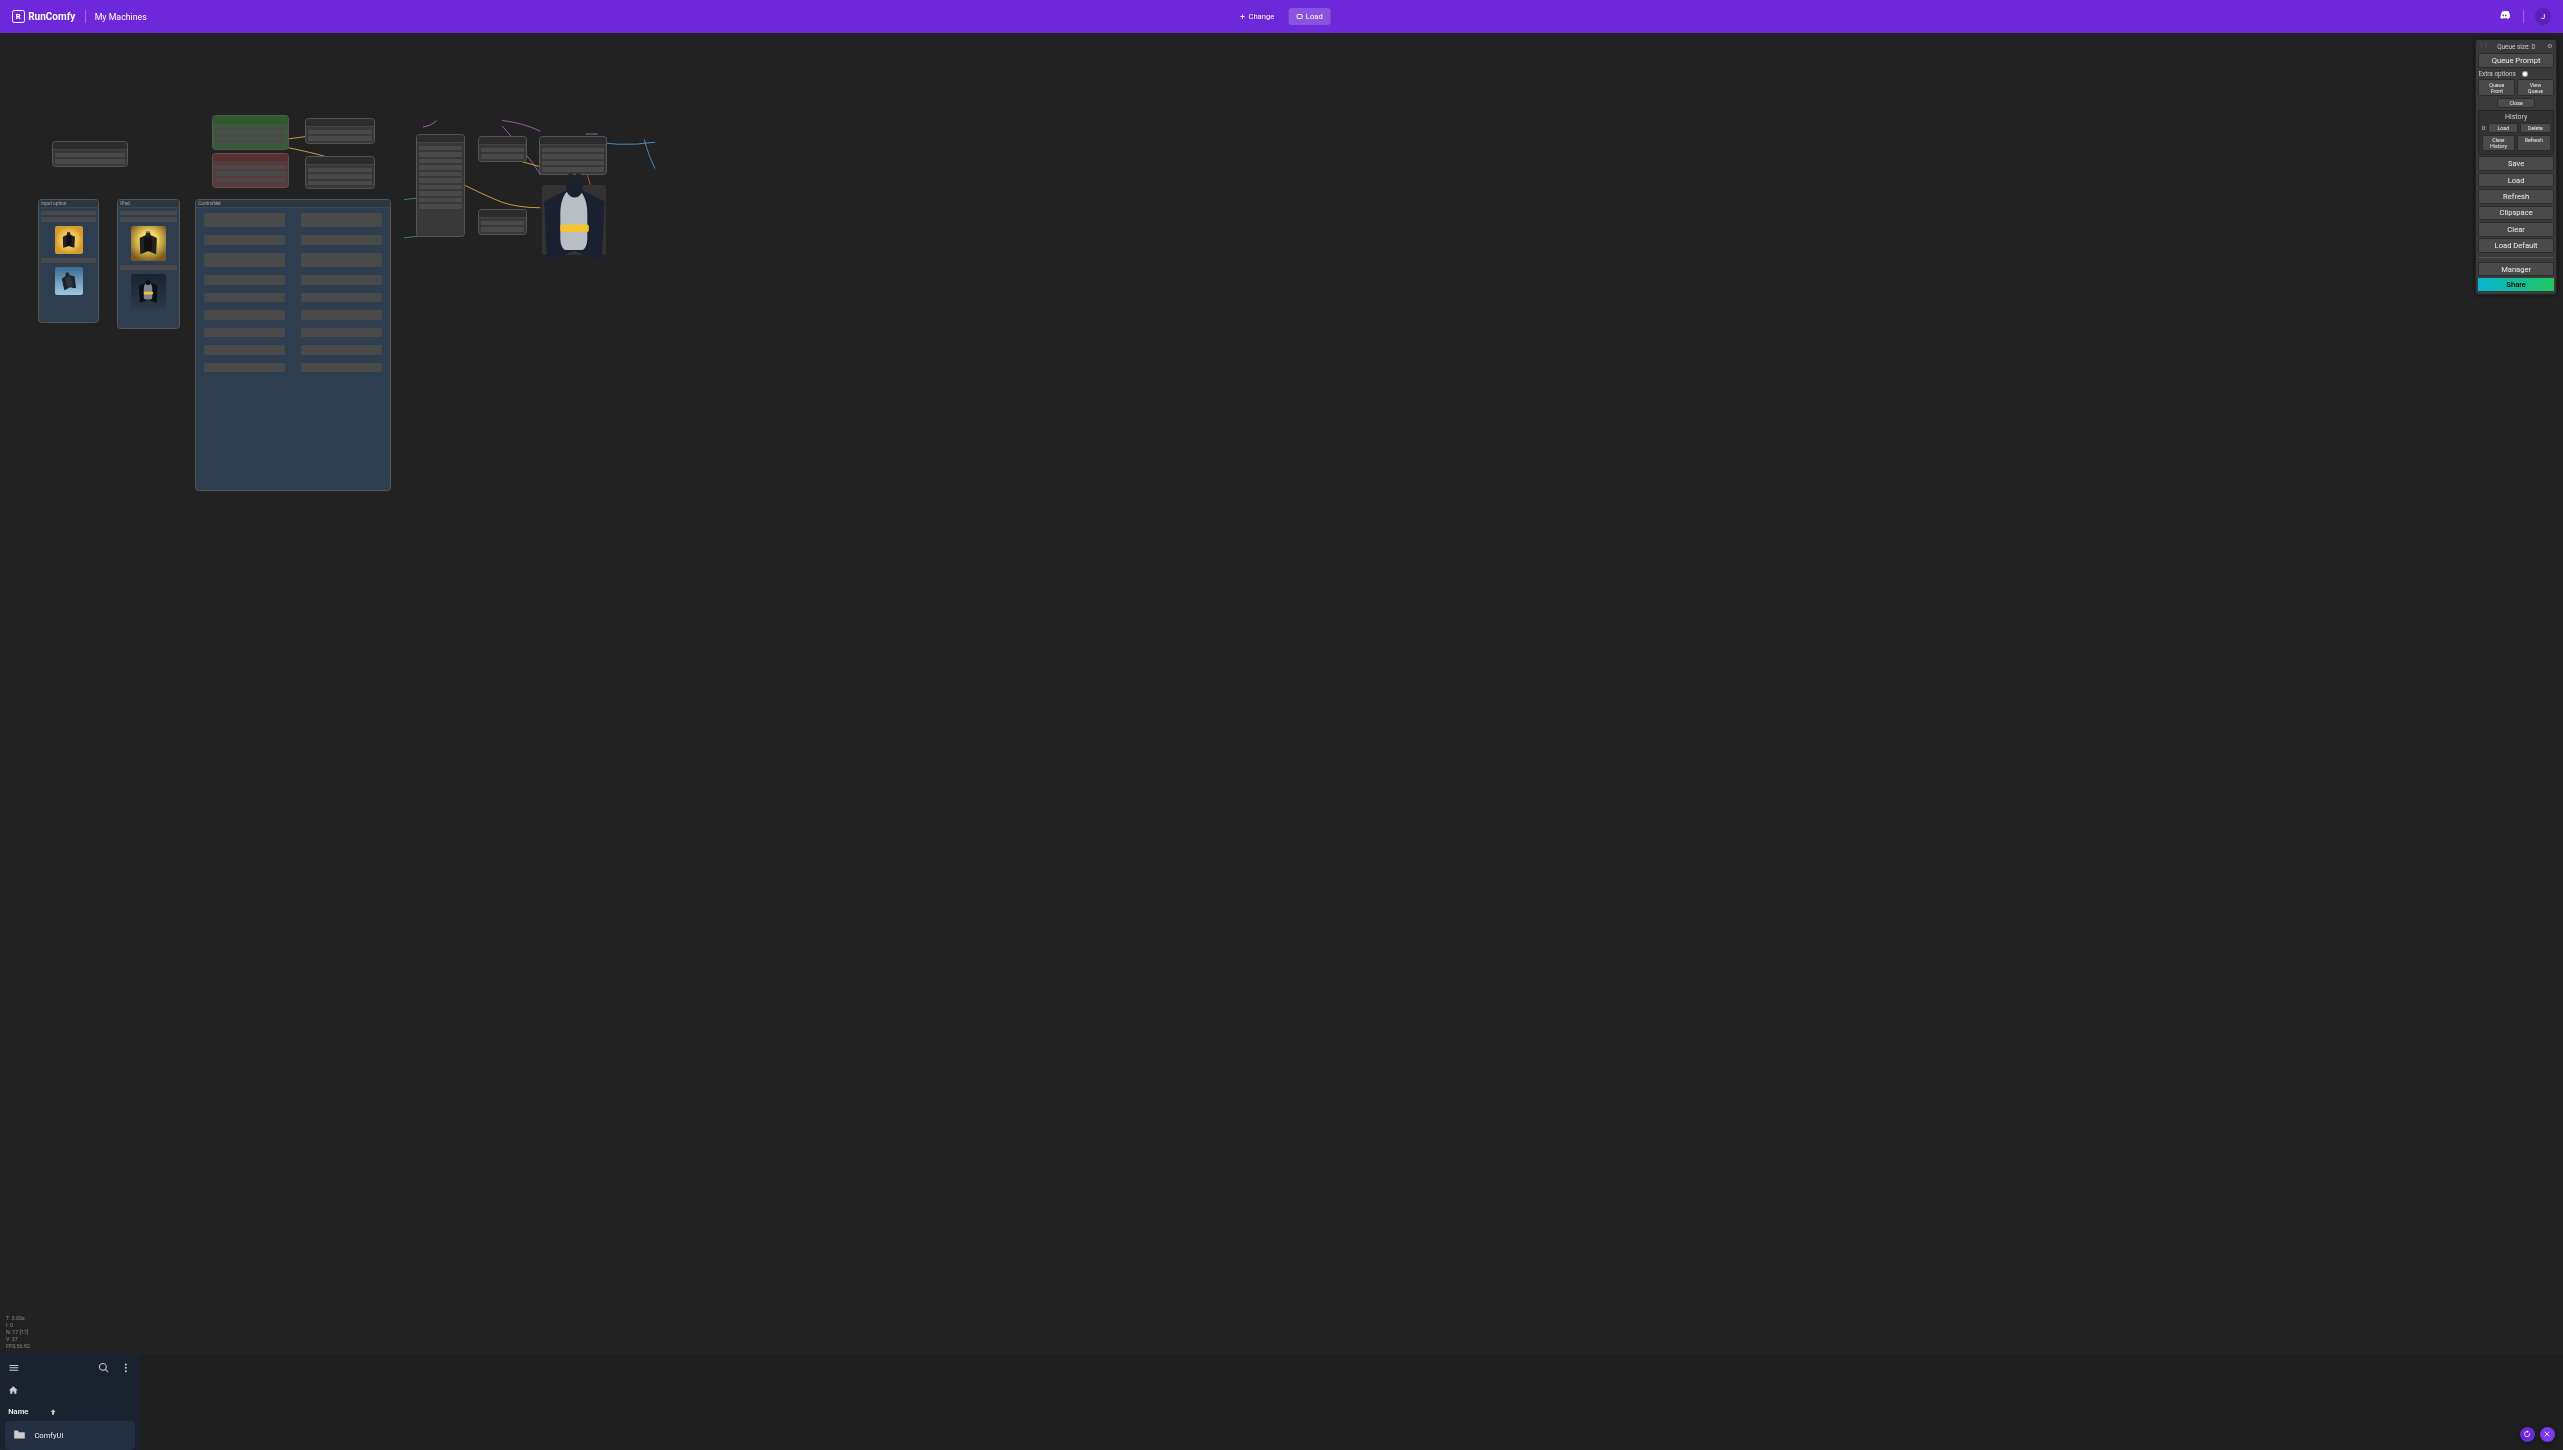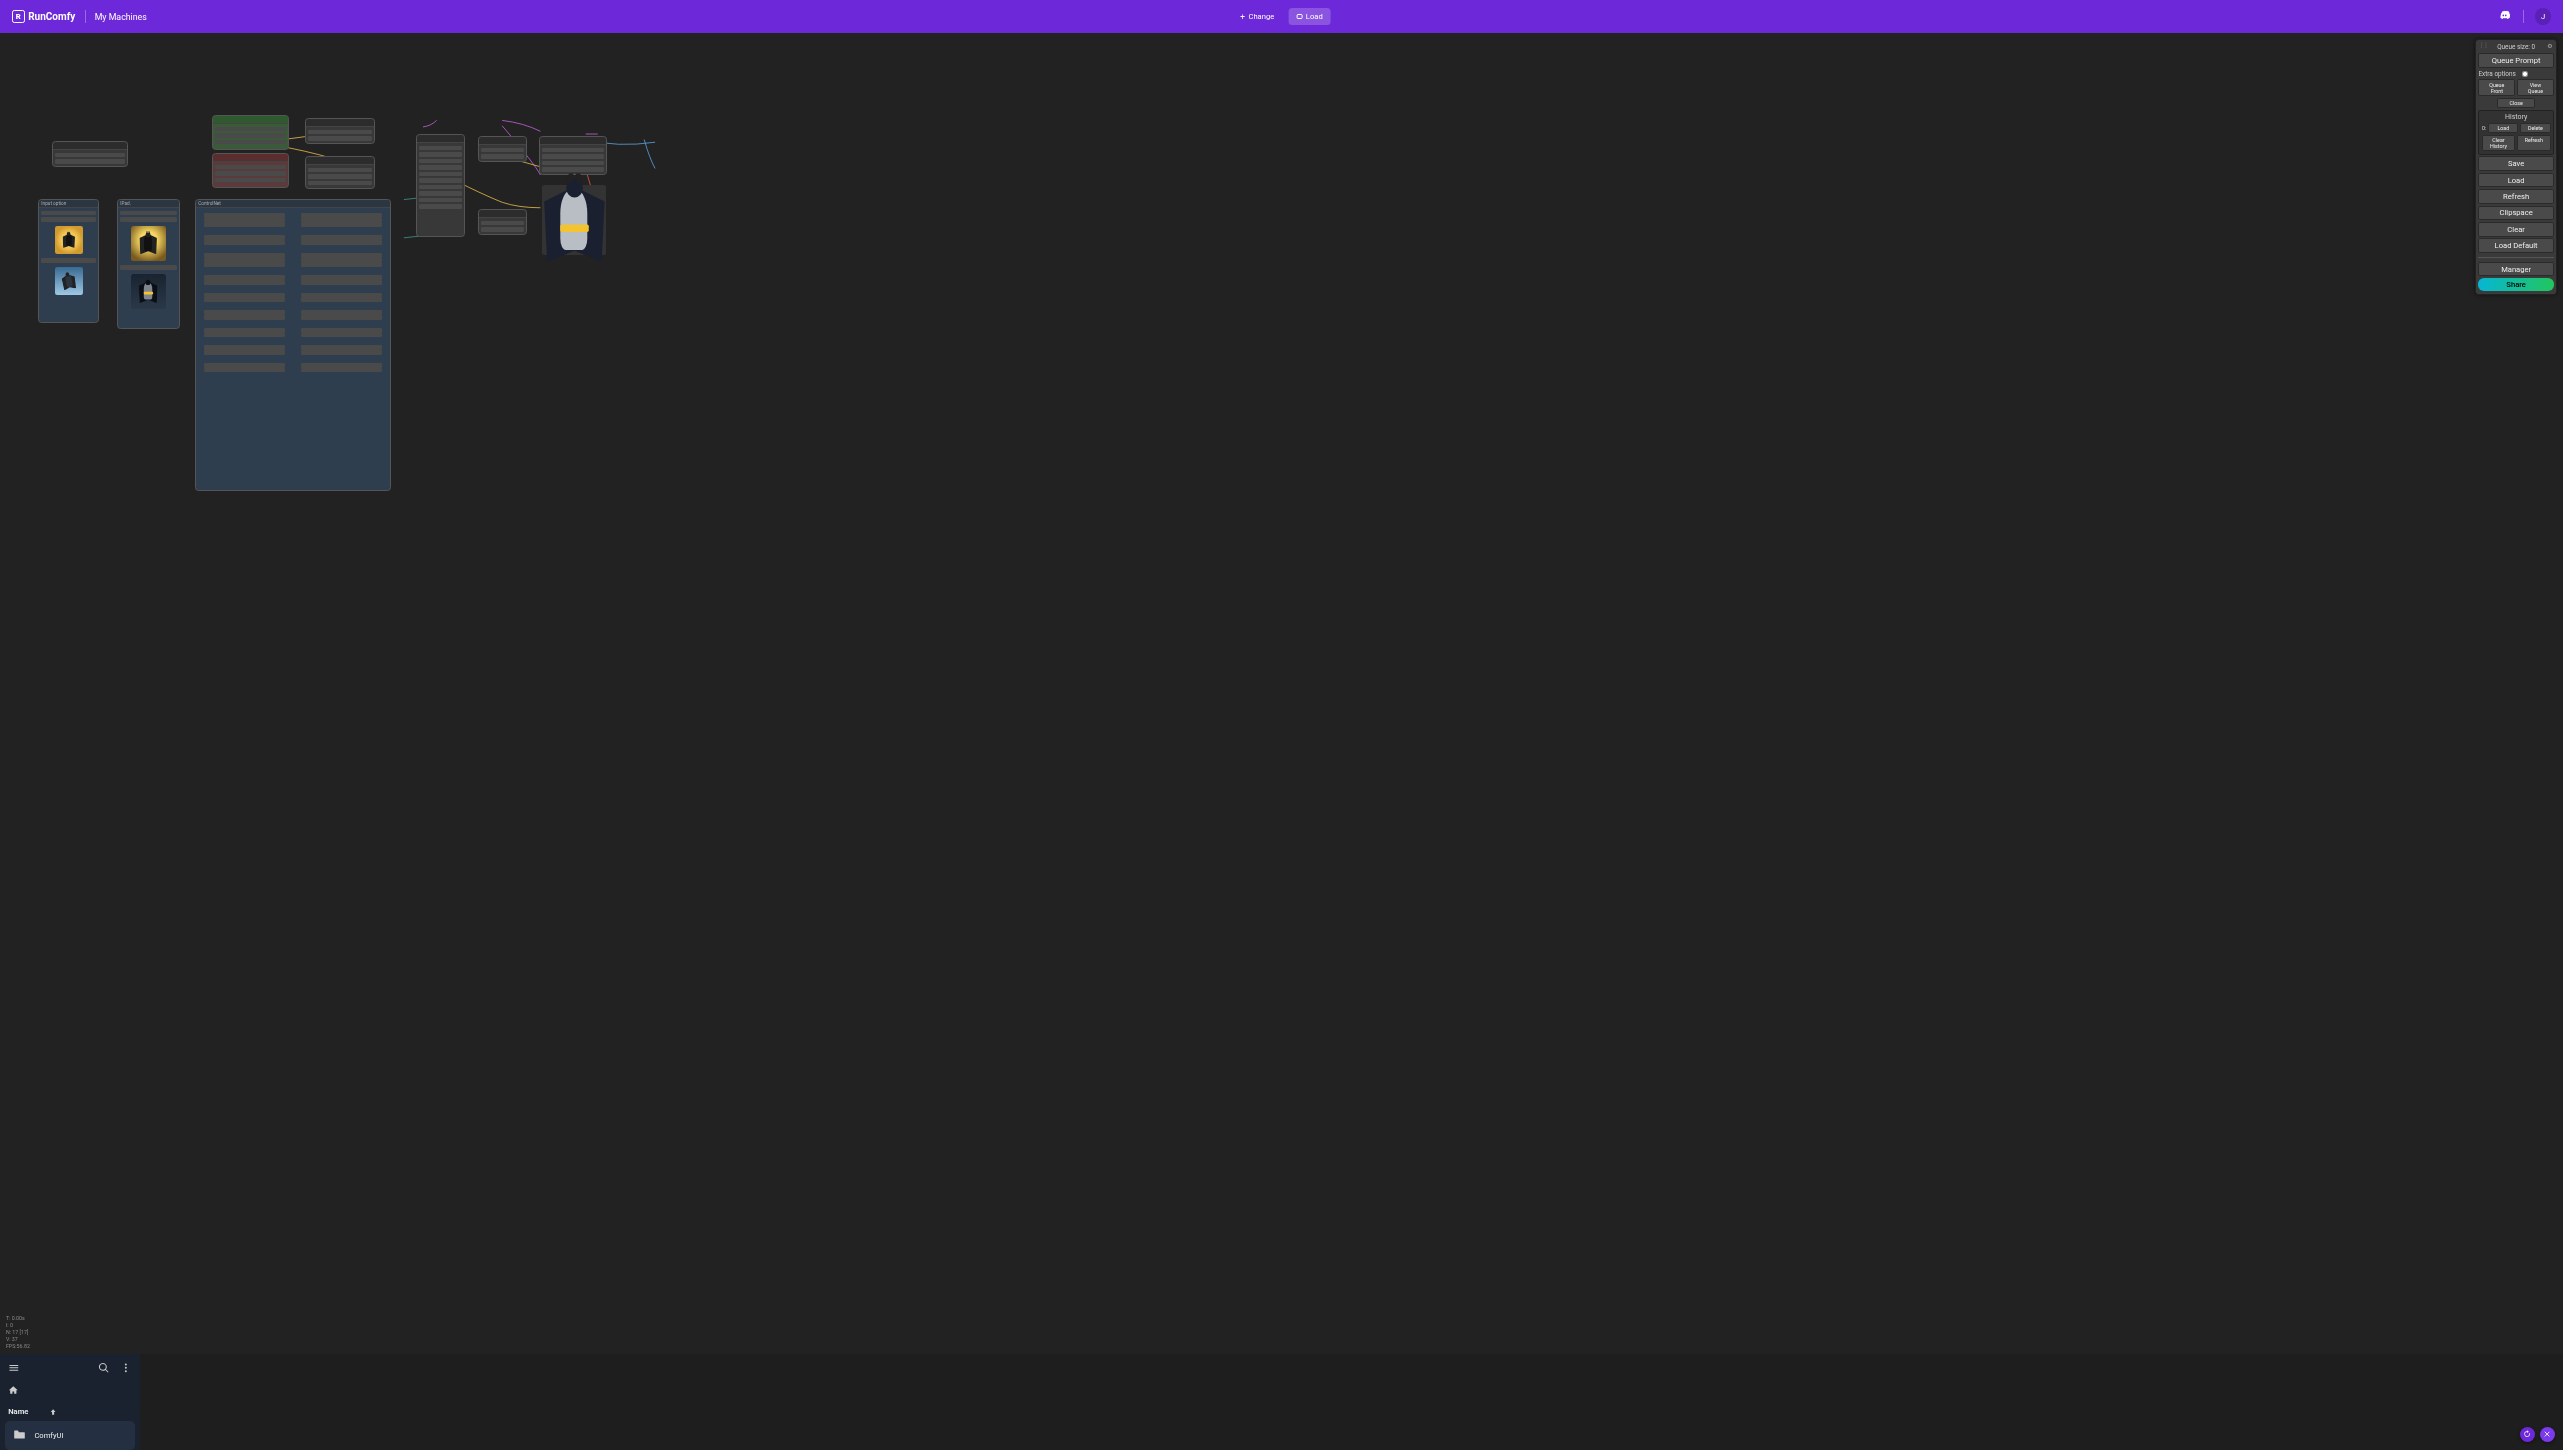--- a/index.html
+++ b/index.html
@@ -44,21 +44,21 @@
 .pbtn.small { font-size:5.3px; padding:1.2px 3.5px; }
 .pbtn-row { display:flex; gap:1.8px; justify-content:center; }
 .pbtn-row .pbtn { flex:1; }
 .extra-opt { display:flex; align-items:center; gap:6px; font-size:6.4px; color:#ccc; }
 .extra-opt input { width:5.9px; height:5.9px; }
 .history-box { background:#323232; border:0.6px solid #222; border-radius:1.8px; padding:2.3px; display:flex; flex-direction:column; gap:1.8px; }
 .history-label { text-align:center; font-size:7px; color:#ccc; }
 .hist-item { display:flex; align-items:center; gap:1.8px; font-size:5.9px; }
 .hist-item .idx { flex:0 0 auto; }
 .sep { height:0.6px; background:#555; margin:2.3px 0; }
-.share-btn { background:linear-gradient(90deg,#06b6d4,#22c55e); color:#000; font-weight:500; font-size:7.6px; padding:1.8px; text-align:center; border-radius:6px; cursor:pointer; }
+.share-btn { background:linear-gradient(90deg,#06b6d4,#22c55e); color:#000; font-weight:500; font-size:7.6px; padding:1.8px; text-align:center; border-radius:0; cursor:pointer; }
 .right-panel { width:140px; background:#1a2230; display:flex; flex-direction:column; }
 .rp-top { height:29px; display:flex; align-items:center; justify-content:space-between; padding:0 8.2px; }
 .menu-ic, .search-ic, .more-ic { color:#ccc; cursor:pointer; }
 .menu-ic svg, .search-ic svg, .more-ic svg { width:11.7px; height:11.7px; fill:#ccc; }
 .rp-top-right { display:flex; gap:10.6px; }
 .rp-home { padding:2.3px 8.2px 4.7px; }
 .rp-home svg { width:10.6px; height:10.6px; fill:#ccc; }
 .rp-namehdr { display:flex; align-items:center; gap:21px; padding:4.7px 8.2px; font-size:7.6px; font-weight:600; color:#eee; }
 .rp-namehdr svg { width:8.2px; height:8.2px; fill:#ccc; }
 .rp-item { margin:0 5px; padding:8.2px; background:#242f42; border-radius:4.7px; display:flex; align-items:center; gap:8.2px; font-size:7.6px; color:#eee; cursor:pointer; }

